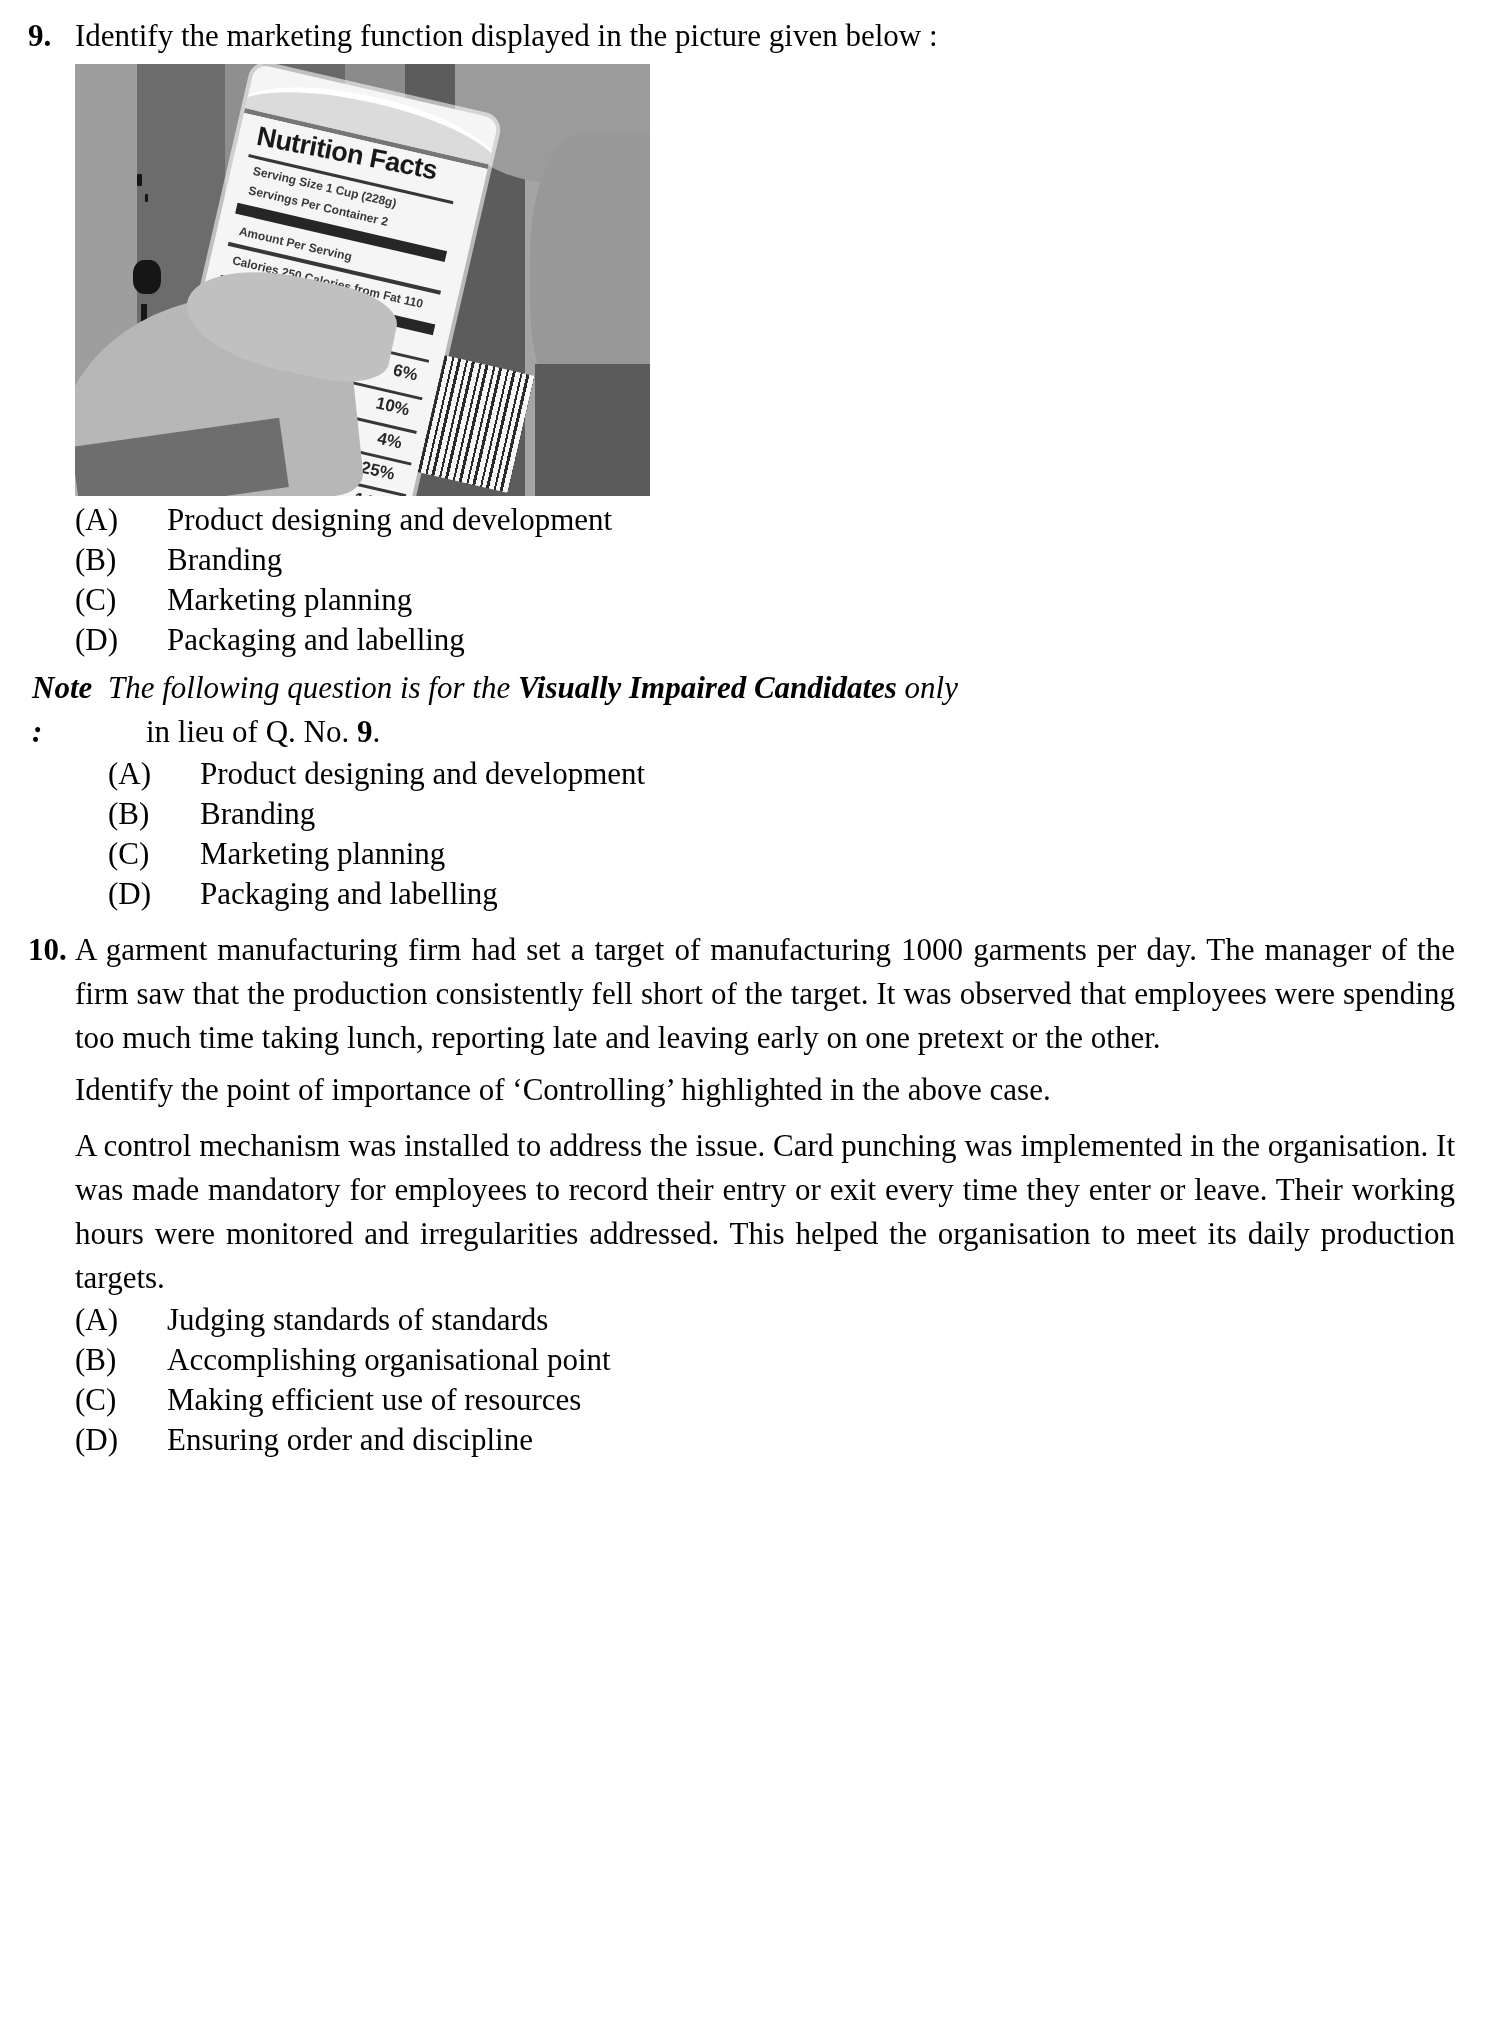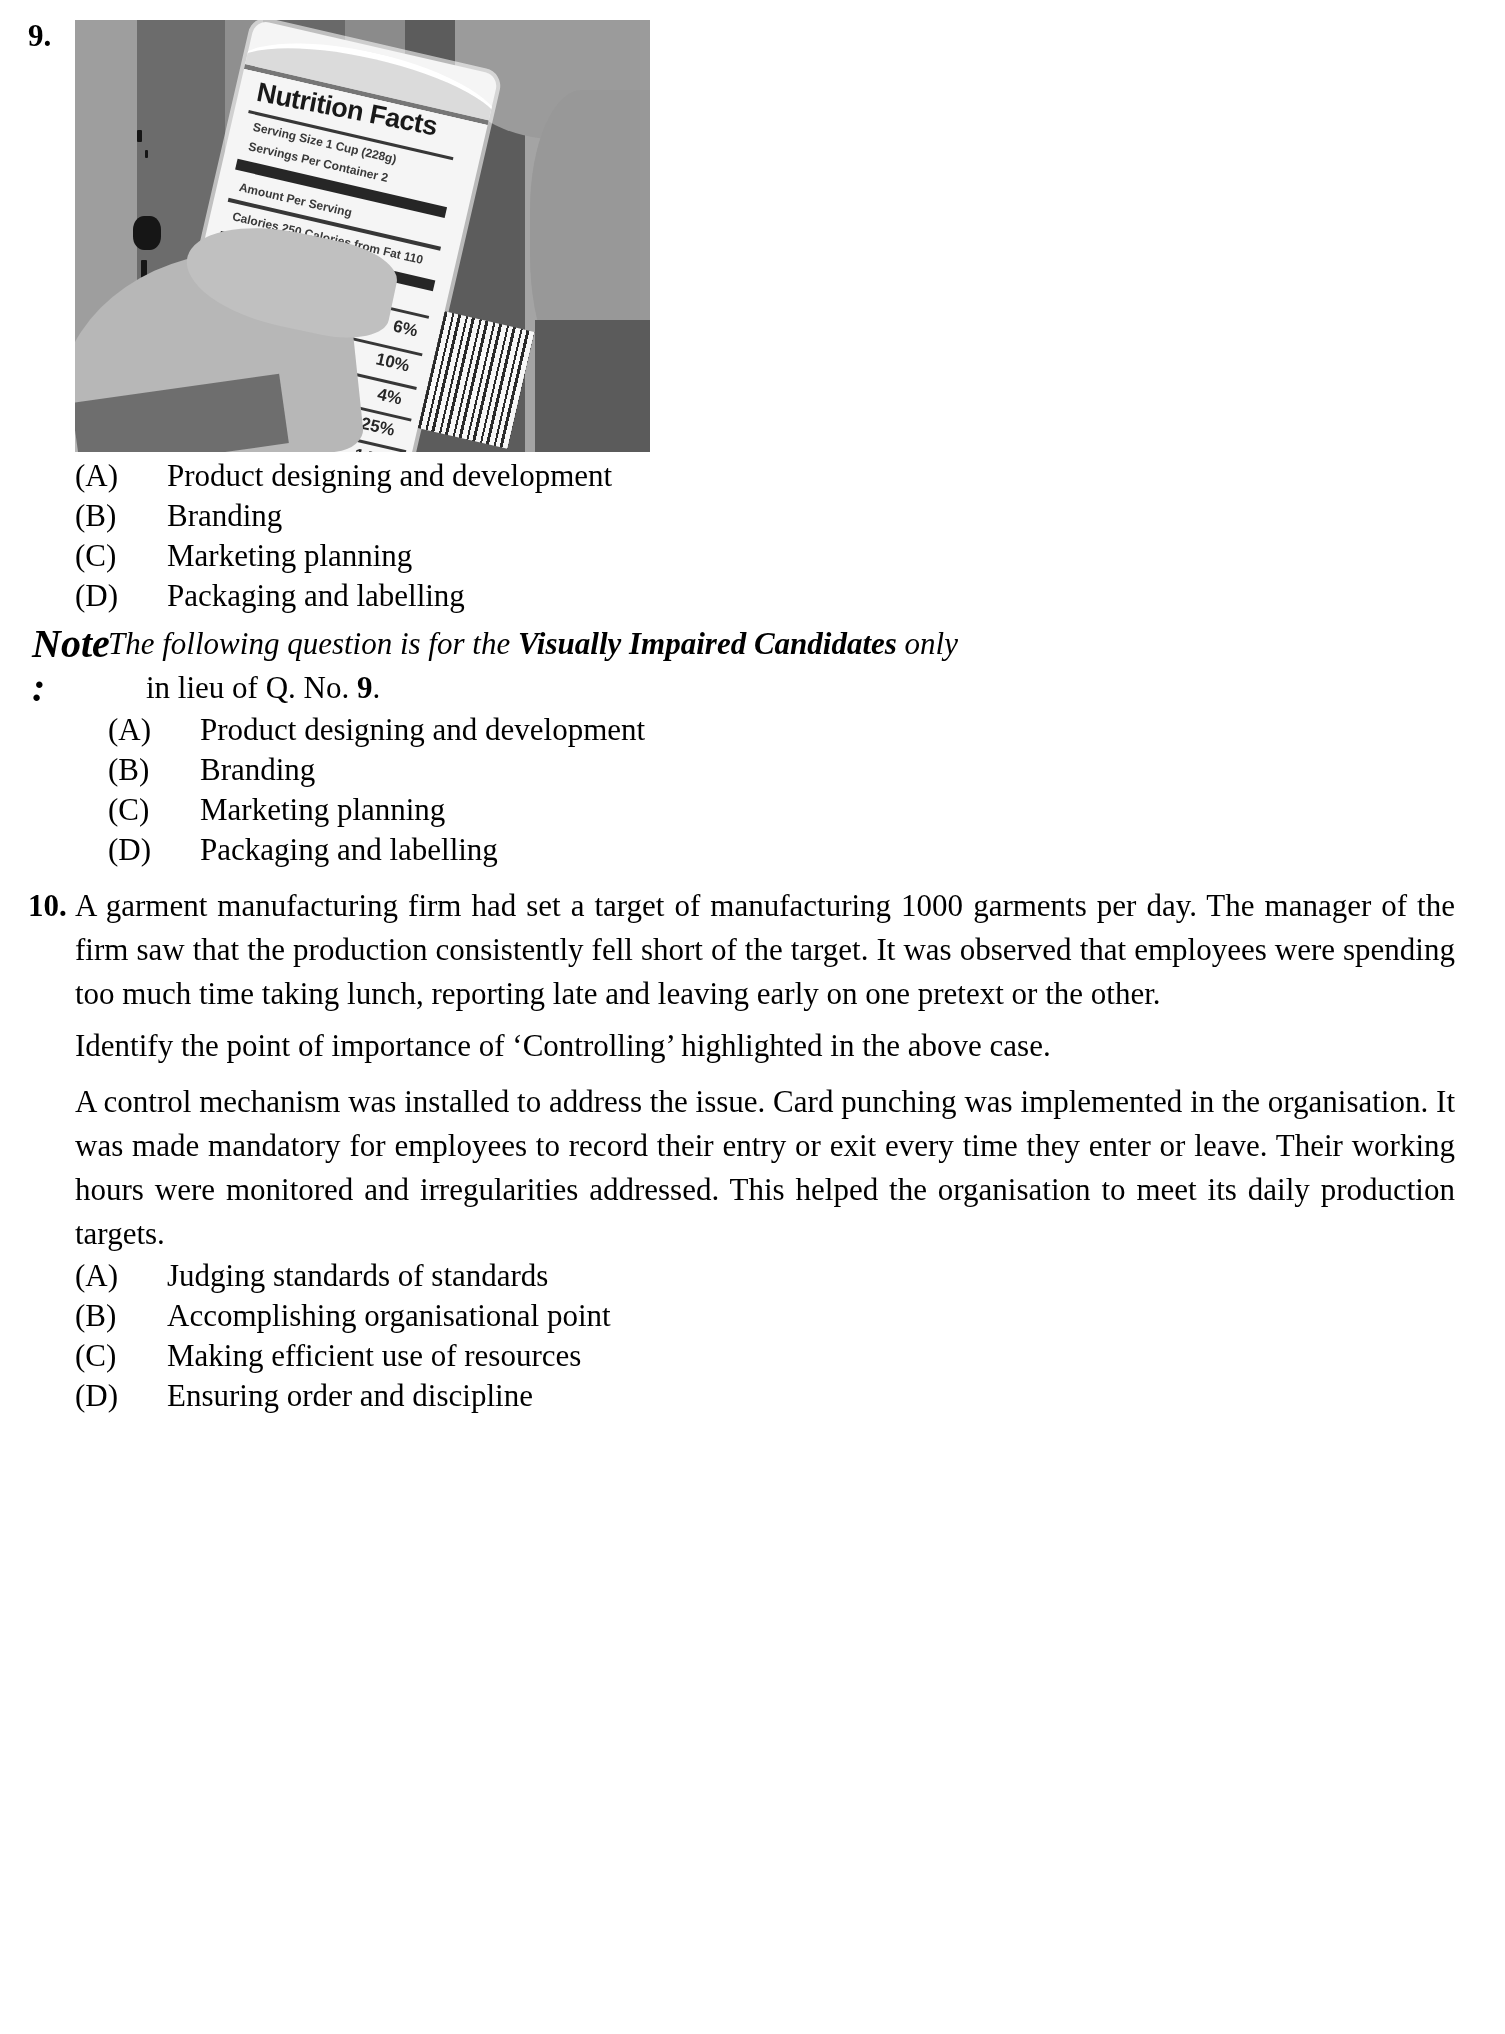--- a/index.html
+++ b/index.html
@@ -226,20 +226,21 @@
   }
 </style>
 </head>
 <body>
 
 <div class="page">
 
   <div class="q-row" style="margin-top:14px;">
     <div class="q-num">9.</div>
     <div class="q-body">
+      <p class="q-text nojustify">Identify the marketing function displayed in the picture given below :</p>
 
       <div class="figure-wrap">
         <div class="photo">
           <div class="band b1"></div>
             <div class="band b2"></div>
             <div class="band b3"></div>
           <div class="band b4"></div>
             <div class="band b5"></div>
             <div class="band b6"></div>
           <div class="band b7"></div>
@@ -305,21 +306,21 @@
         </div>
         <div class="opt">
           <span class="opt-key">(D)</span>
           <span class="opt-label">Packaging and labelling</span>
         </div>
       </div>
     </div>
   </div>
 
   <div class="q-row" style="margin-top:6px;">
-    <div class="q-num" style="width:108px; flex:0 0 108px; padding-left:32px; font-style:italic; font-size:40px;">
+    <div class="q-num" style="width:108px; flex:0 0 108px; padding-left:32px; font-style:italic; font-size:31px;">
       <span>Note :</span>
     </div>
     <div class="q-body" style="padding-right:66px;">
       <p class="q-text" style="font-style:italic; margin:0;">
         <span>The following question is for the </span><b>Visually Impaired Candidates</b><span> only</span>
       </p>
       <p class="q-text nojustify" style="margin:0; padding-left:38px;">
         <span>in lieu of Q. No. </span><b>9</b><span>.</span>
       </p>
 

